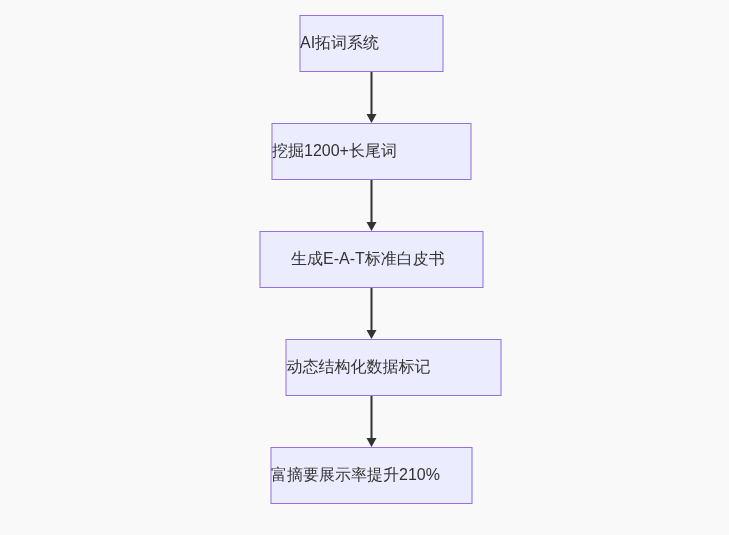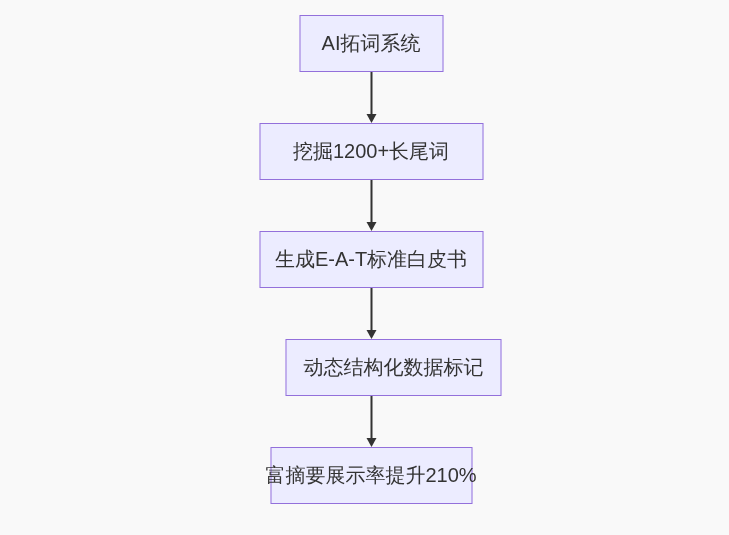--- a/index.html
+++ b/index.html
@@ -21,29 +21,29 @@
     display: flex;
     flex-direction: column;
     align-items: center;
   }
   .flow-node {
     height: 57px;
     background: #ECECFF;
     border: 1px solid #9370DB;
     display: flex;
     align-items: center;
-    justify-content: center;
-    font-size: 20px;
+    justify-content: flex-start;
+    font-size: 16px;
     color: #333333;
     text-align: center;
     white-space: nowrap;
   }
   .flow-node.w1 { width: 144px; }
-  .flow-node.w2 { width: 224px; }
-  .flow-node.w3 { width: 224px; }
+  .flow-node.w2 { width: 200px; }
+  .flow-node.w3 { width: 224px; padding-left: 31px; }
   .flow-node.w4 { width: 216px; margin-left: 45px; }
   .flow-node.w5 { width: 202px; }
   .connector {
     height: 51px;
     display: flex;
     flex-direction: column;
     align-items: center;
   }
   .connector .arrow-line {
     width: 2px;

